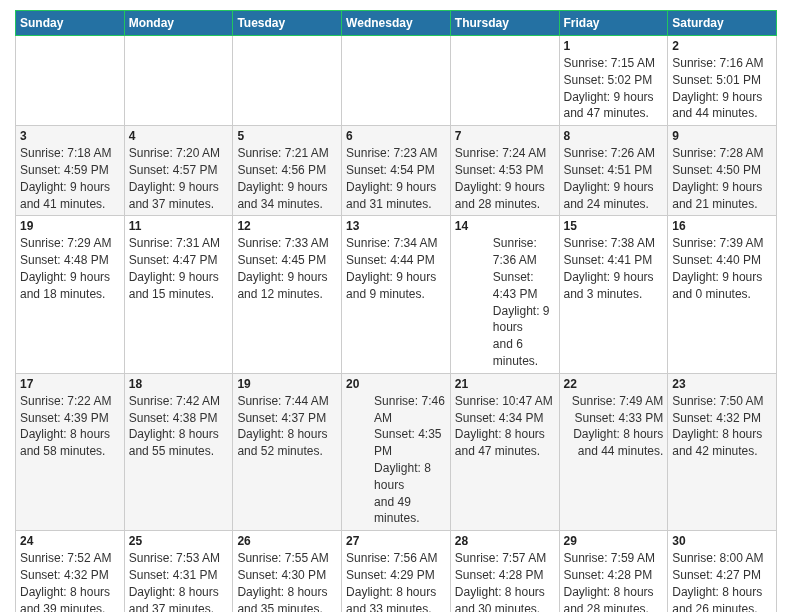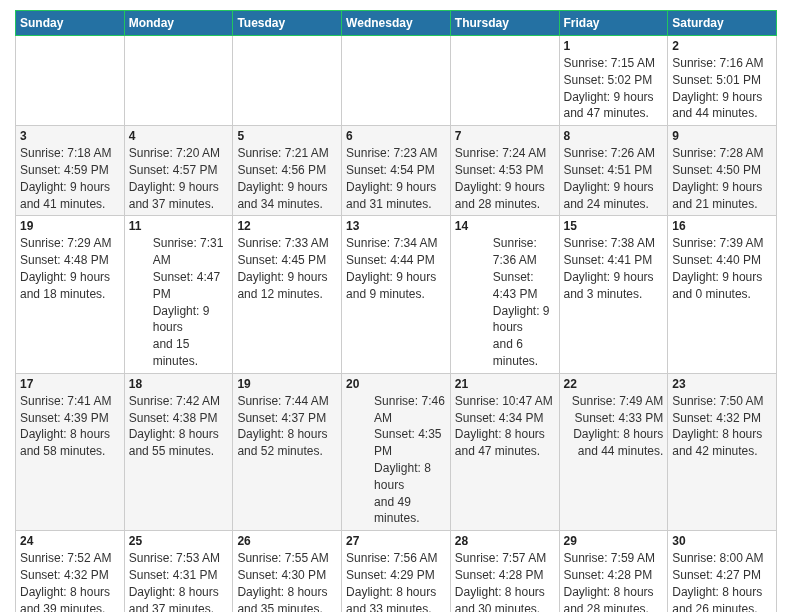--- a/index.html
+++ b/index.html
@@ -170,21 +170,21 @@
         <tr>
           <td>
             <div class="day-number">19</div>
             <div class="day-info" style="white-space: pre-line;">Sunrise: 7:29 AM
 Sunset: 4:48 PM
 Daylight: 9 hours
 and 18 minutes.</div>
           </td>
           <td>
             <div class="day-number">11</div>
-            <div class="day-info" style="white-space: pre-line; margin-left: 24px;">Sunrise: 7:31 AM
+            <div class="day-info" style="white-space: pre-line;">Sunrise: 7:31 AM
 Sunset: 4:47 PM
 Daylight: 9 hours
 and 15 minutes.</div>
           </td>
           <td>
             <div class="day-number">12</div>
             <div class="day-info" style="white-space: pre-line;">Sunrise: 7:33 AM
 Sunset: 4:45 PM
 Daylight: 9 hours
 and 12 minutes.</div>
@@ -214,21 +214,21 @@
             <div class="day-number">16</div>
             <div class="day-info" style="white-space: pre-line;">Sunrise: 7:39 AM
 Sunset: 4:40 PM
 Daylight: 9 hours
 and 0 minutes.</div>
           </td>
         </tr>
         <tr>
           <td>
             <div class="day-number">17</div>
-            <div class="day-info" style="white-space: pre-line;">Sunrise: 7:41 AM
+            <div class="day-info" style="white-space: pre-line;">Sunrise: 7:22 AM
 Sunset: 4:39 PM
 Daylight: 8 hours
 and 58 minutes.</div>
           </td>
           <td>
             <div class="day-number">18</div>
             <div class="day-info" style="white-space: pre-line;">Sunrise: 7:42 AM
 Sunset: 4:38 PM
 Daylight: 8 hours
 and 55 minutes.</div>

